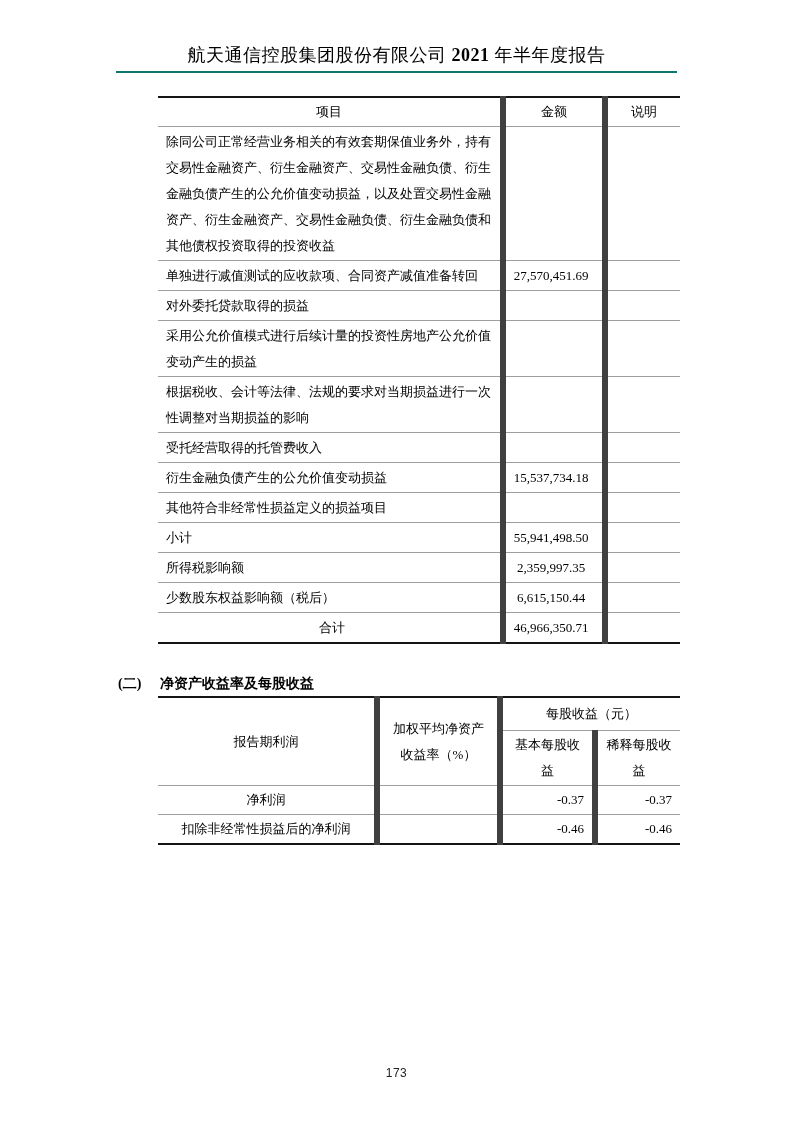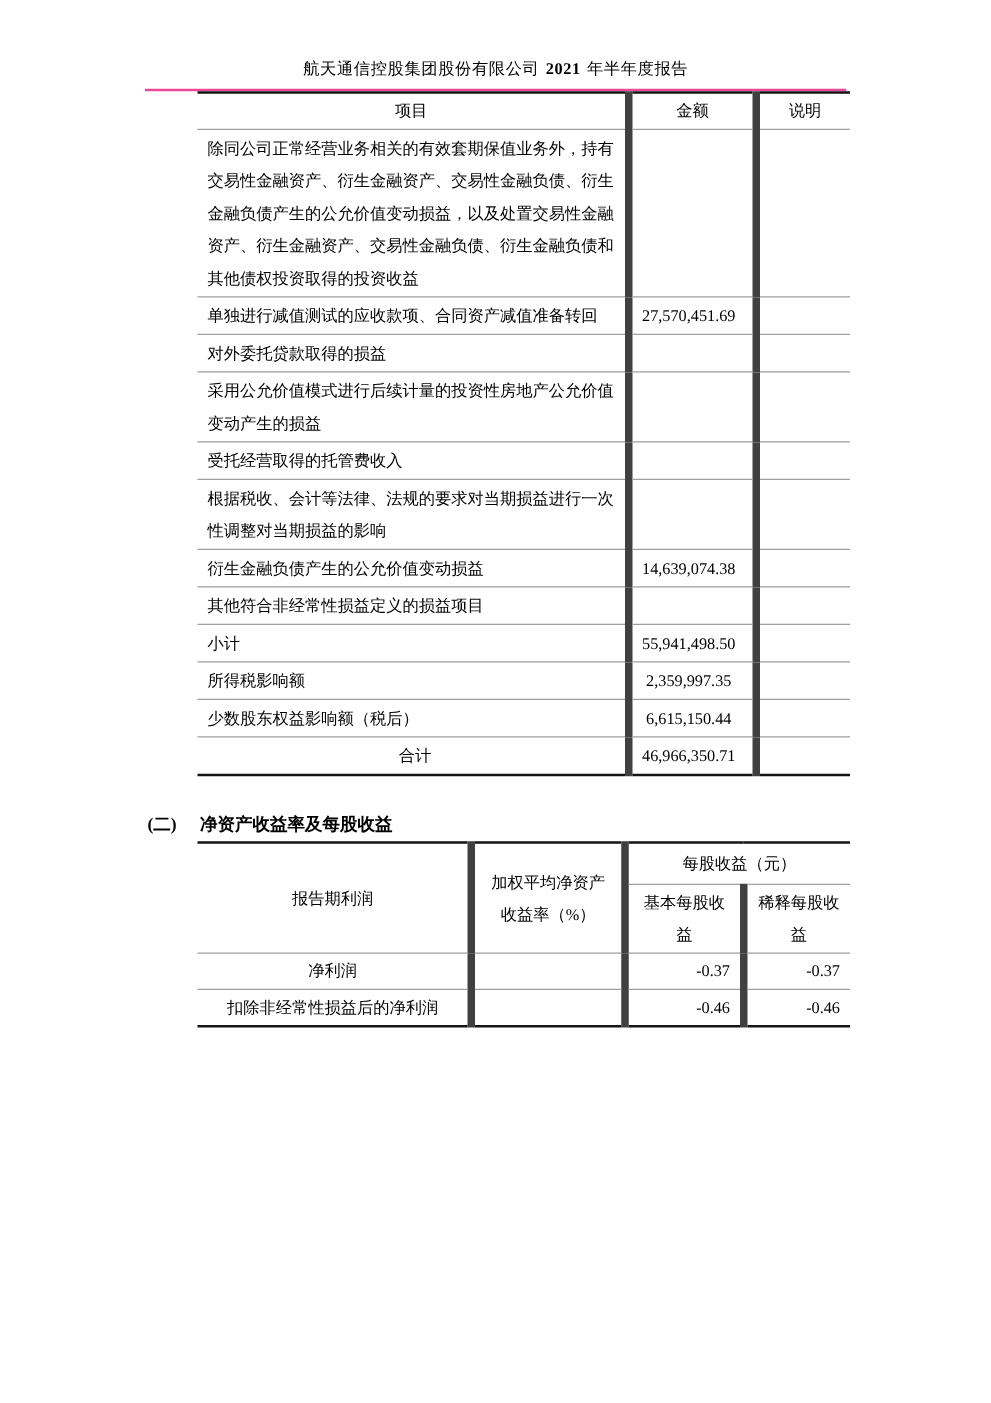--- a/index.html
+++ b/index.html
@@ -10,23 +10,23 @@
     color:#000;
     font-family:"Liberation Serif","DejaVu Serif",serif;
     overflow:hidden;
   }
   
   .doc-header{
     margin:0 116px;
     padding-top:45px;
     padding-bottom:6px;
     text-align:center;
-    font-size:13px;
+    font-size:18px;
     line-height:20px;
-    border-bottom:2px solid #ec4899;
+    border-bottom:2px solid #0f766e;
     letter-spacing:0.5px;
   }
   .doc-header .yr{font-weight:bold;margin:0 5px;}
   
   .tbl{
     border-collapse:collapse;
     table-layout:fixed;
     width:522px;
     margin-left:158px;
     border-top:2px solid #141414;
@@ -36,21 +36,21 @@
   .tbl th,.tbl td{
     font-weight:normal;
     line-height:26px;
     padding:1px 8px;
     border-bottom:1px solid #9e9e9e;
     vertical-align:middle;
     word-break:break-all;
   }
   .tbl tbody tr:last-child td{border-bottom:none;}
   .bl{border-left:6px solid #404040;}
-  .tbl1{}
+  .tbl1{margin-top:23px;}
   .tbl1 th{text-align:center;}
   .tbl1 .item{text-align:left;padding:2px 2px 1px 8px;}
   .tbl1 .amt{text-align:center;padding:1px 8px 1px 2px;}
   .r-tall td{padding-top:7px;padding-bottom:7px;}
   .r-total .item{text-align:center;}
   
   .section-heading{
     margin:30px 0 3px 118px;
     font-size:14px;
     font-weight:bold;
@@ -112,32 +112,32 @@
         <td class="item">对外委托贷款取得的损益</td>
         <td class="amt bl"></td>
         <td class="bl"></td>
       </tr>
       <tr>
         <td class="item">采用公允价值模式进行后续计量的投资性房地产公允价值变动产生的损益</td>
         <td class="amt bl"></td>
         <td class="bl"></td>
       </tr>
       <tr>
+        <td class="item">根据税收、会计等法律、法规的要求对当期损益进行一次性调整对当期损益的影响</td>
+        <td class="amt bl"></td>
+        <td class="bl"></td>
+      </tr>
+      <tr>
         <td class="item">受托经营取得的托管费收入</td>
-        <td class="amt bl"></td>
-        <td class="bl"></td>
-      </tr>
-      <tr>
-        <td class="item">根据税收、会计等法律、法规的要求对当期损益进行一次性调整对当期损益的影响</td>
         <td class="amt bl"></td>
         <td class="bl"></td>
       </tr>
       <tr class="r-tall">
         <td class="item">衍生金融负债产生的公允价值变动损益</td>
-        <td class="amt bl">14,639,074.38</td>
+        <td class="amt bl">15,537,734.18</td>
         <td class="bl"></td>
       </tr>
       <tr class="r-tall">
         <td class="item">其他符合非经常性损益定义的损益项目</td>
         <td class="amt bl"></td>
         <td class="bl"></td>
       </tr>
       <tr>
         <td class="item">小计</td>
         <td class="amt bl">55,941,498.50</td>
@@ -191,14 +191,15 @@
       </tr>
       <tr>
         <td class="item">扣除非经常性损益后的净利润</td>
         <td class="val bl"></td>
         <td class="val bl">-0.46</td>
         <td class="val bl">-0.46</td>
       </tr>
     </tbody>
   </table>
 
+  <div class="page-number">173</div>
 
 </div>
 
 </body></html>

